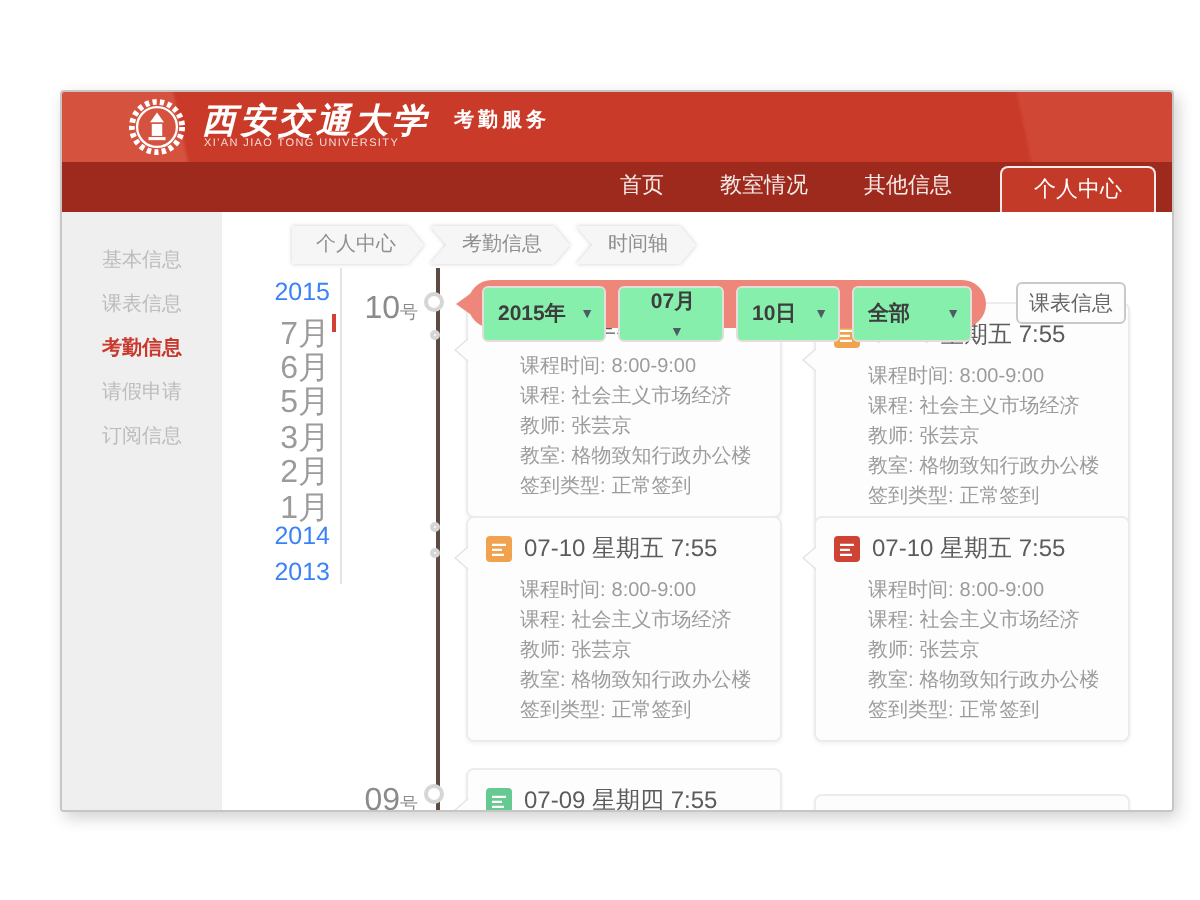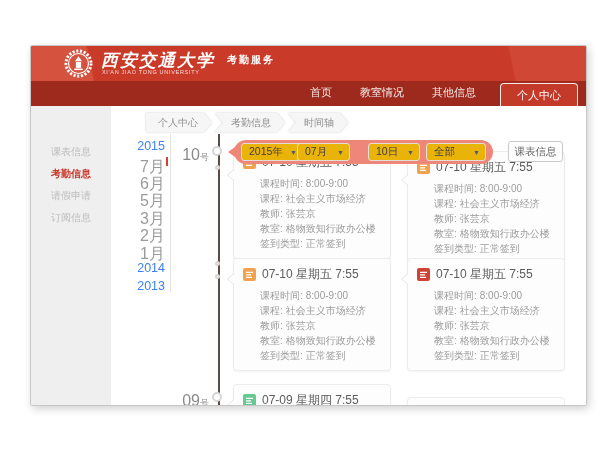--- a/index.html
+++ b/index.html
@@ -81,25 +81,25 @@
   .ln { font-size:10px; line-height:15px; color:#9c9c9c; white-space:nowrap; }
   .ln .lb { margin-right:3px; }
   .card.stub { height:60px; }
 
   
   .filterbar { position:absolute; left:203px; top:34px; width:259px; height:24px;
                background:#ee8779; border-radius:12px; z-index:5; }
   .filterbar::before { content:""; position:absolute; left:-6px; top:7px;
                        border:5px solid transparent; border-left:none;
                        border-right:7px solid #ee8779; }
-  .sel { position:absolute; top:3px; height:18px; background:#eab308; border:1px solid #e3ded9;
+  .sel { position:absolute; top:3px; height:28px; background:#86efac; border:1px solid #e3ded9;
          border-radius:3px; display:flex; align-items:center; justify-content:space-between;
-         padding:0 5px 0 7px; font-size:10.5px; color:#3d3d3d; cursor:pointer; white-space:nowrap; }
+         padding:0 5px 0 7px; font-size:10.5px; color:#3d3d3d; cursor:pointer; white-space:nowrap;font-weight:bold; }
   .sel .caret { font-size:7px; color:#4d5b68; margin-left:4px; }
-  .sel-year { left:7px; width:62px; } .sel-month { left:63px; width:53px; }
+  .sel-year { left:7px; width:62px; } .sel-month { left:75px; width:53px;flex-direction:column; }
   .sel-day { left:134px; width:52px; } .sel-type { left:192px; width:60px; }
 
   .list-btn { position:absolute; left:477px; top:35px; width:55px; height:21px; z-index:5;
               background:#fdfdfd; border:1px solid #c9c9c9; border-radius:3px; font-size:10.5px;
               color:#666; display:flex; align-items:center; justify-content:center;
               cursor:pointer; white-space:nowrap; }
 </style>
 </head>
 <body>
 
@@ -123,20 +123,21 @@
   <div class="navbar">
     <span class="nav-item">首页</span>
     <span class="nav-item">教室情况</span>
     <span class="nav-item">其他信息</span>
     <span class="nav-tab">个人中心</span>
   </div>
 
   <div class="content">
 
     <div class="sidebar">
+      <span class="side-item" style="top:17px">基本信息</span>
       <span class="side-item" style="top:39px">课表信息</span>
       <span class="side-item active" style="top:61px">考勤信息</span>
       <span class="side-item" style="top:83px">请假申请</span>
       <span class="side-item" style="top:105px">订阅信息</span>
     </div>
 
     <div class="bc">
       <span class="crumb first">个人中心</span>
       <span class="crumb">考勤信息</span>
       <span class="crumb">时间轴</span>

